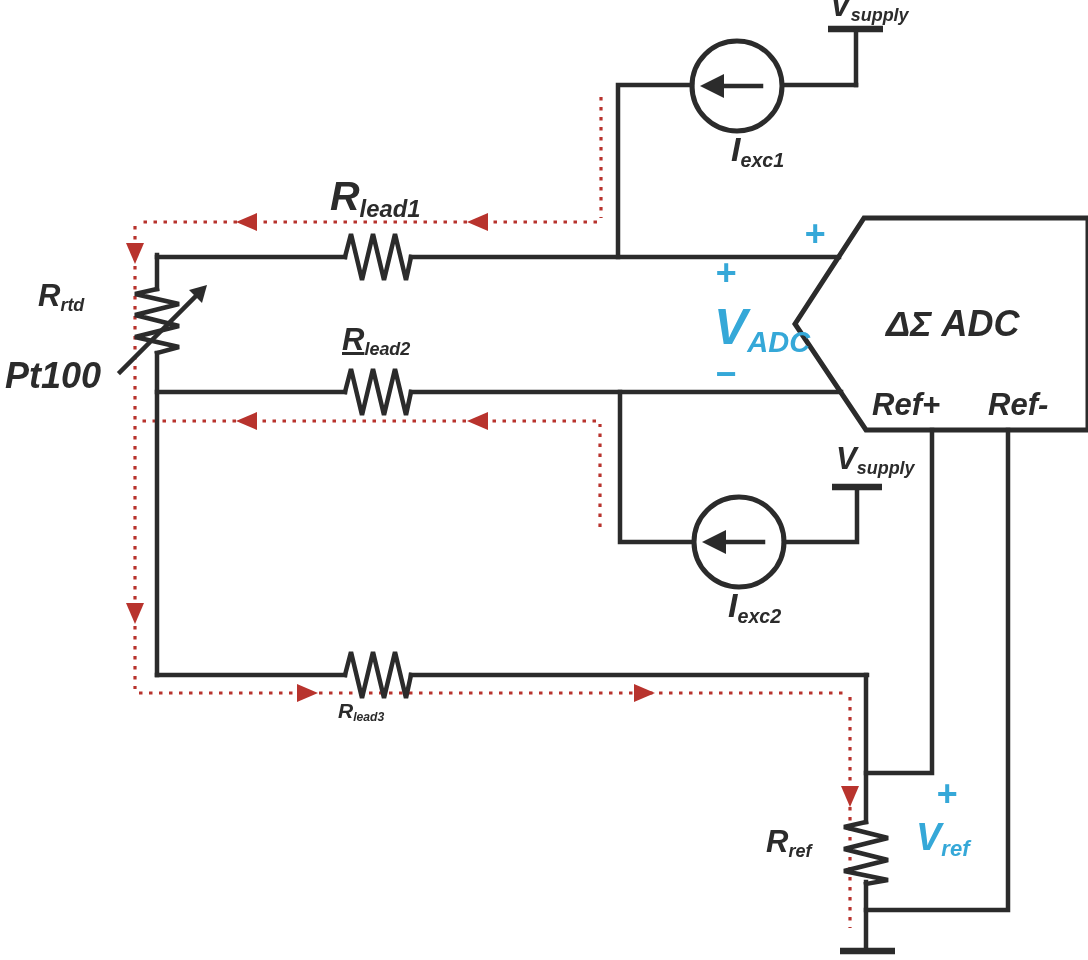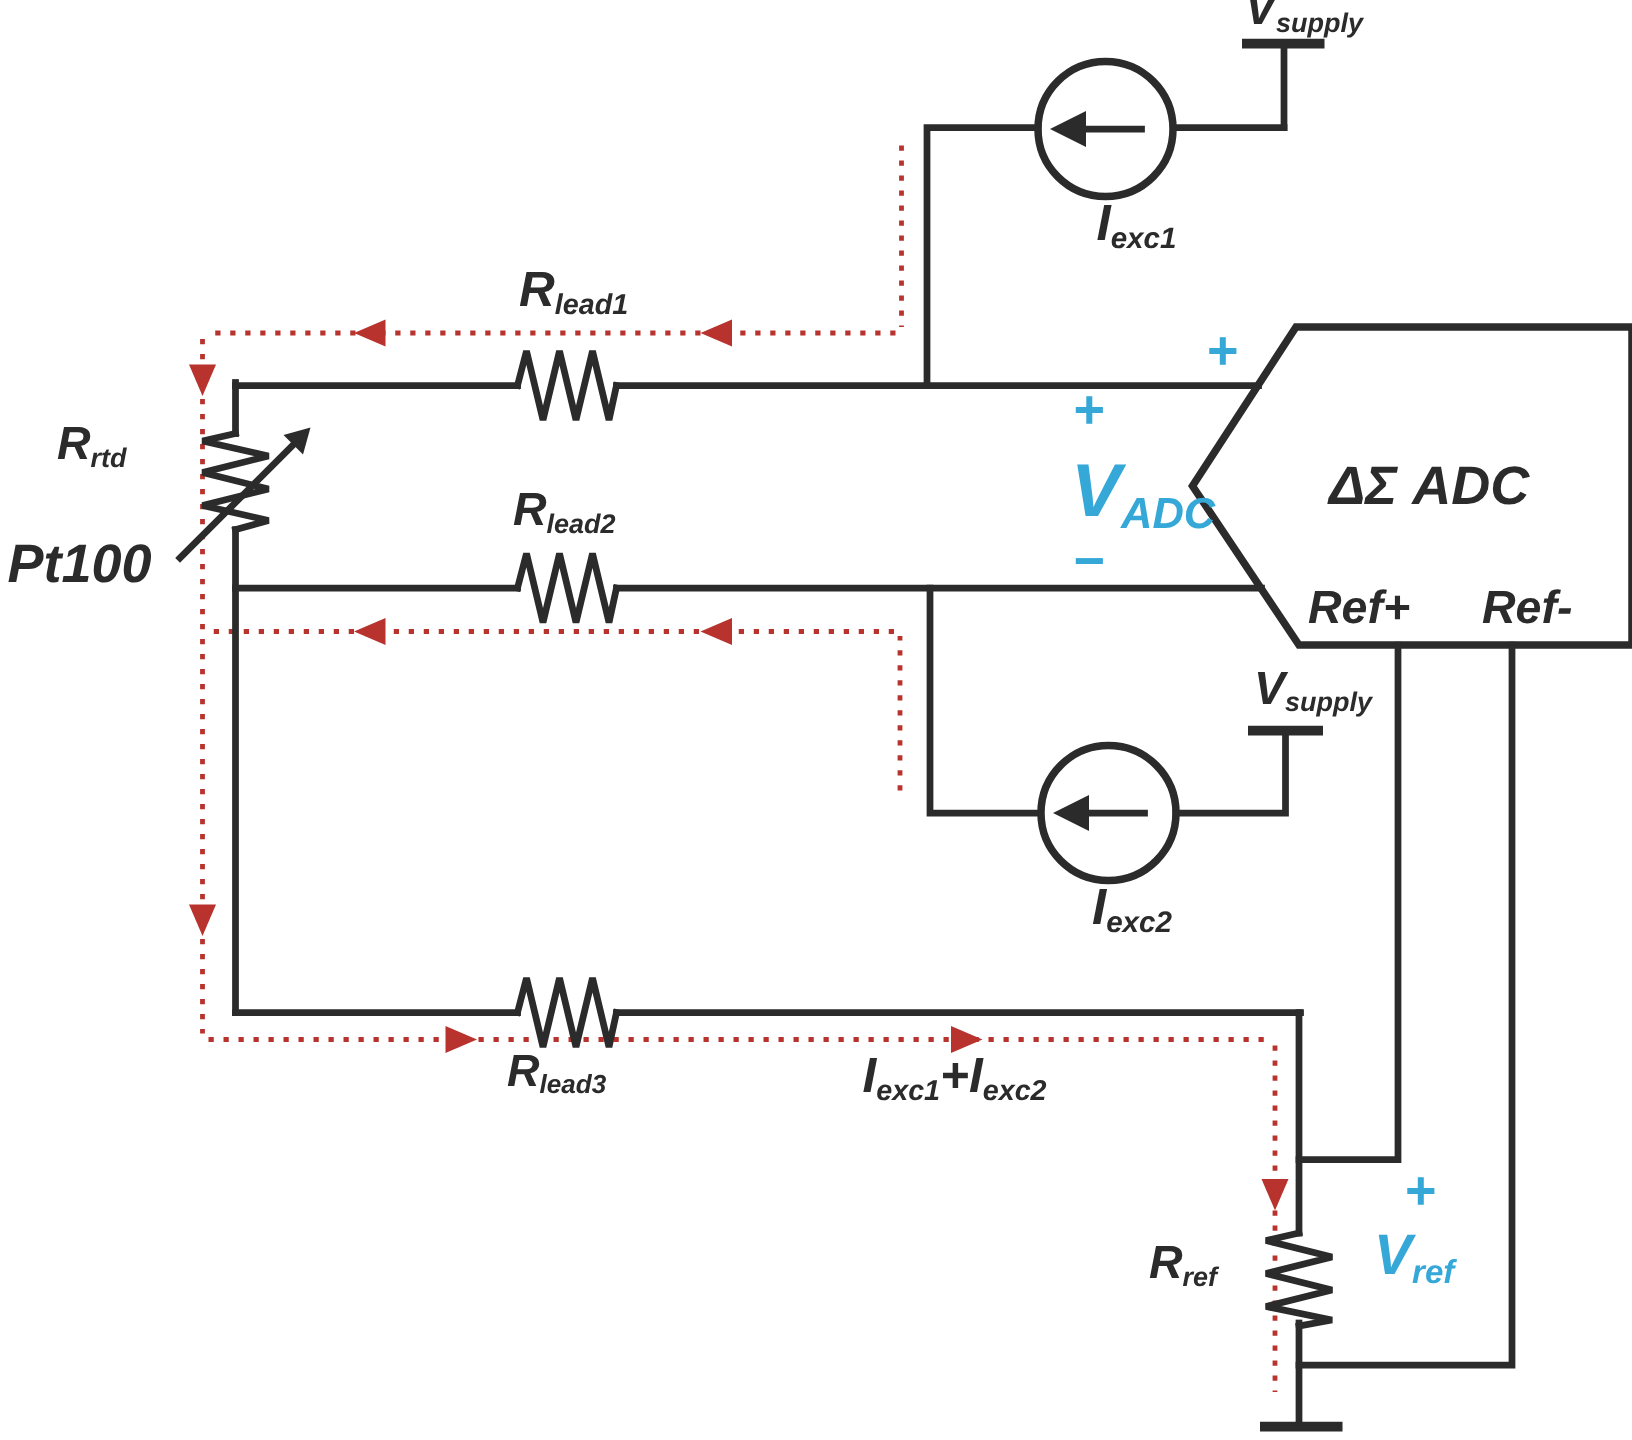--- a/index.html
+++ b/index.html
@@ -113,49 +113,48 @@
     </g>
     <g>
       <path class="wire" d="M1008 430 V910 H866"></path>
     </g>
   </svg>
 
   <div class="lbl" style="left:830px;top:-10px;font-size:31px;"><span>V</span><span class="sb">supply</span></div>
 
   <div class="lbl" style="left:731px;top:132px;font-size:34px;"><span>I</span><span class="sb">exc1</span></div>
 
-  <div class="lbl" style="left:346px;top:176px;font-size:33px;"><span>R</span><span class="sb">lead1</span></div>
+  <div class="lbl" style="left:330px;top:176px;font-size:41px;"><span>R</span><span class="sb">lead1</span></div>
 
   <div class="lbl" style="left:38px;top:280px;font-size:31px;"><span>R</span><span class="sb">rtd</span></div>
 
   <div class="lbl" style="left:5px;top:324px;font-size:36px;margin-top:34px;"><span>Pt100</span></div>
 
-  <div class="lbl" style="left:342px;top:324px;font-size:31px;"><span>R</span><span class="sb">lead2</span></div>
+  <div class="lbl" style="left:342px;top:324px;font-size:31px;text-decoration:underline;"><span>R</span><span class="sb">lead2</span></div>
 
   <div class="lbl cyan" style="left:804px;top:216px;font-size:36px;"><span>+</span></div>
 
   <div class="lbl cyan" style="left:715px;top:255px;font-size:36px;"><span>+</span></div>
 
   <div class="lbl cyan" style="left:714px;top:302px;font-size:50px;"><span>V</span><span class="sb">ADC</span></div>
 
   <div class="lbl cyan" style="left:715px;top:356px;font-size:36px;"><span>−</span></div>
 
   <div class="lbl" style="left:886px;top:306px;font-size:36px;"><span>ΔΣ ADC</span></div>
 
   <div class="lbl" style="left:872px;top:389px;font-size:31px;"><span>Ref+</span></div>
 
   <div class="lbl" style="left:988px;top:389px;font-size:31px;"><span>Ref-</span></div>
 
   <div class="lbl" style="left:836px;top:443px;font-size:31px;"><span>V</span><span class="sb">supply</span></div>
 
   <div class="lbl" style="left:728px;top:588px;font-size:34px;"><span>I</span><span class="sb">exc2</span></div>
 
-  <div class="lbl" style="left:338px;top:700px;font-size:30px;"><span>R</span><span class="sb">lead3</span></div>
+  <div class="lbl" style="left:338px;top:700px;font-size:21px;"><span>R</span><span class="sb">lead3</span></div>
 
-  <div class="lbl" style="left:575px;top:700px;font-size:33px;"><span>I</span><span class="sb">exc1</span><span>+</span><span>I</span><span class="sb">exc2</span></div>
 
   <div class="lbl" style="left:766px;top:826px;font-size:31px;"><span>R</span><span class="sb">ref</span></div>
 
   <div class="lbl cyan" style="left:936px;top:776px;font-size:36px;"><span>+</span></div>
 
   <div class="lbl cyan" style="left:916px;top:818px;font-size:38px;"><span>V</span><span class="sb">ref</span></div>
 
 </div>
 
 </body></html>

